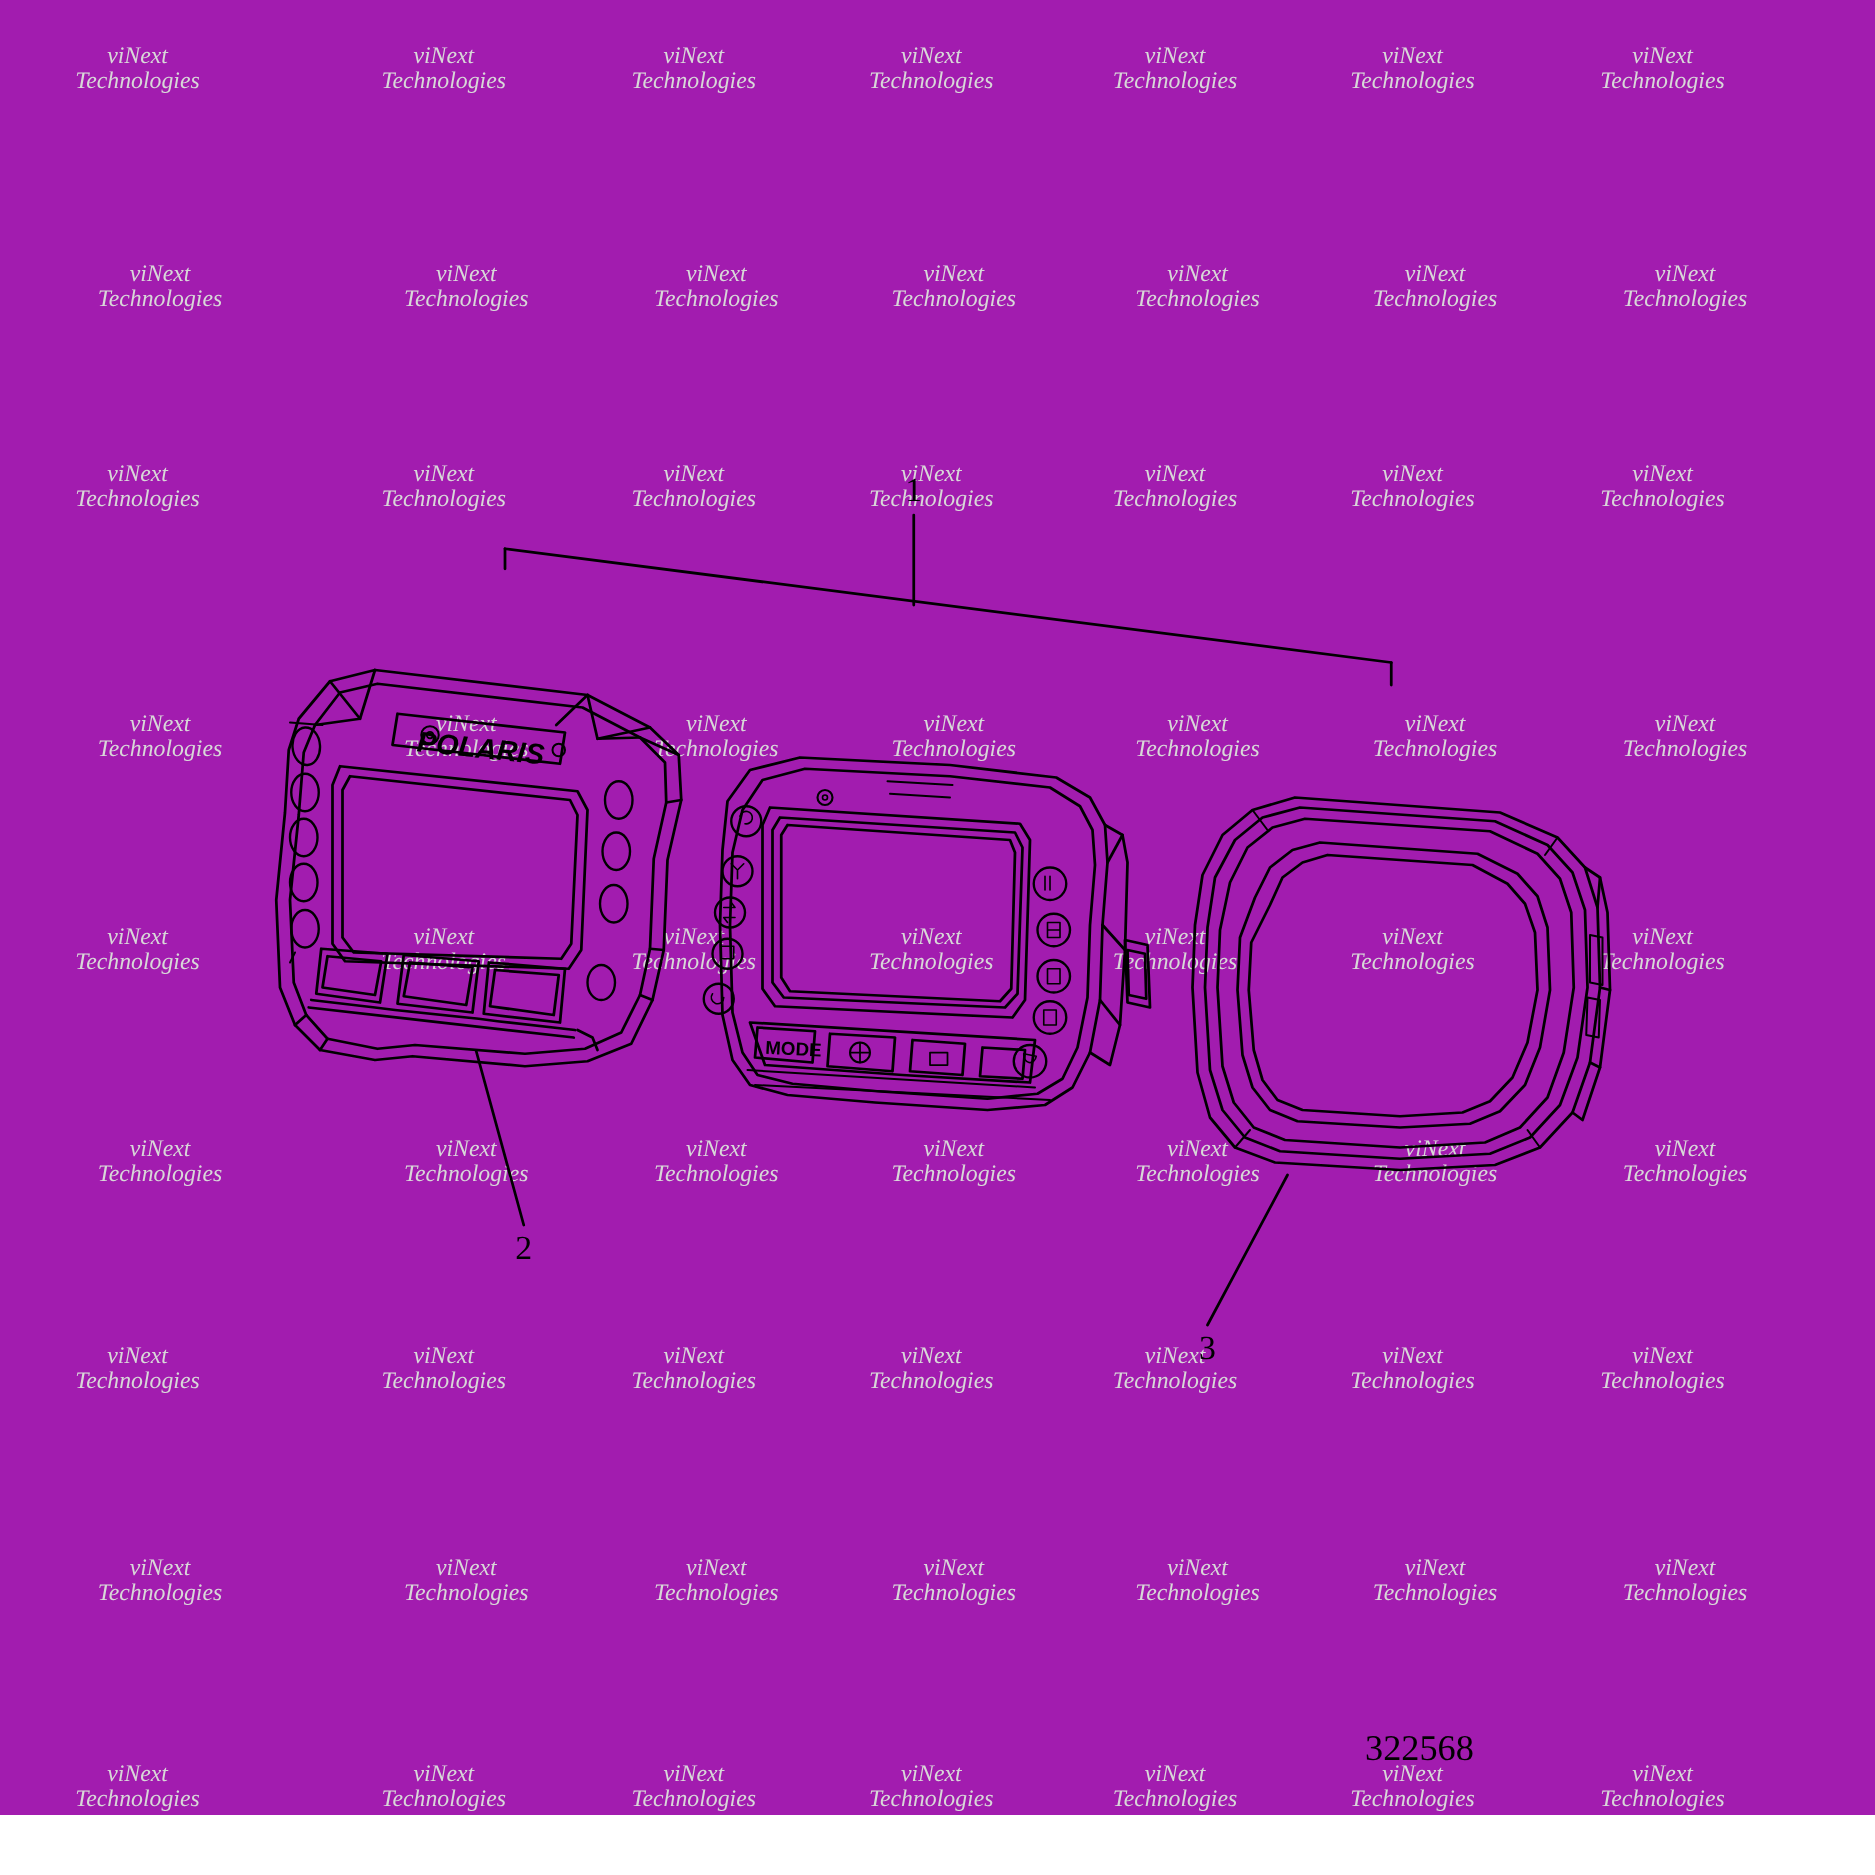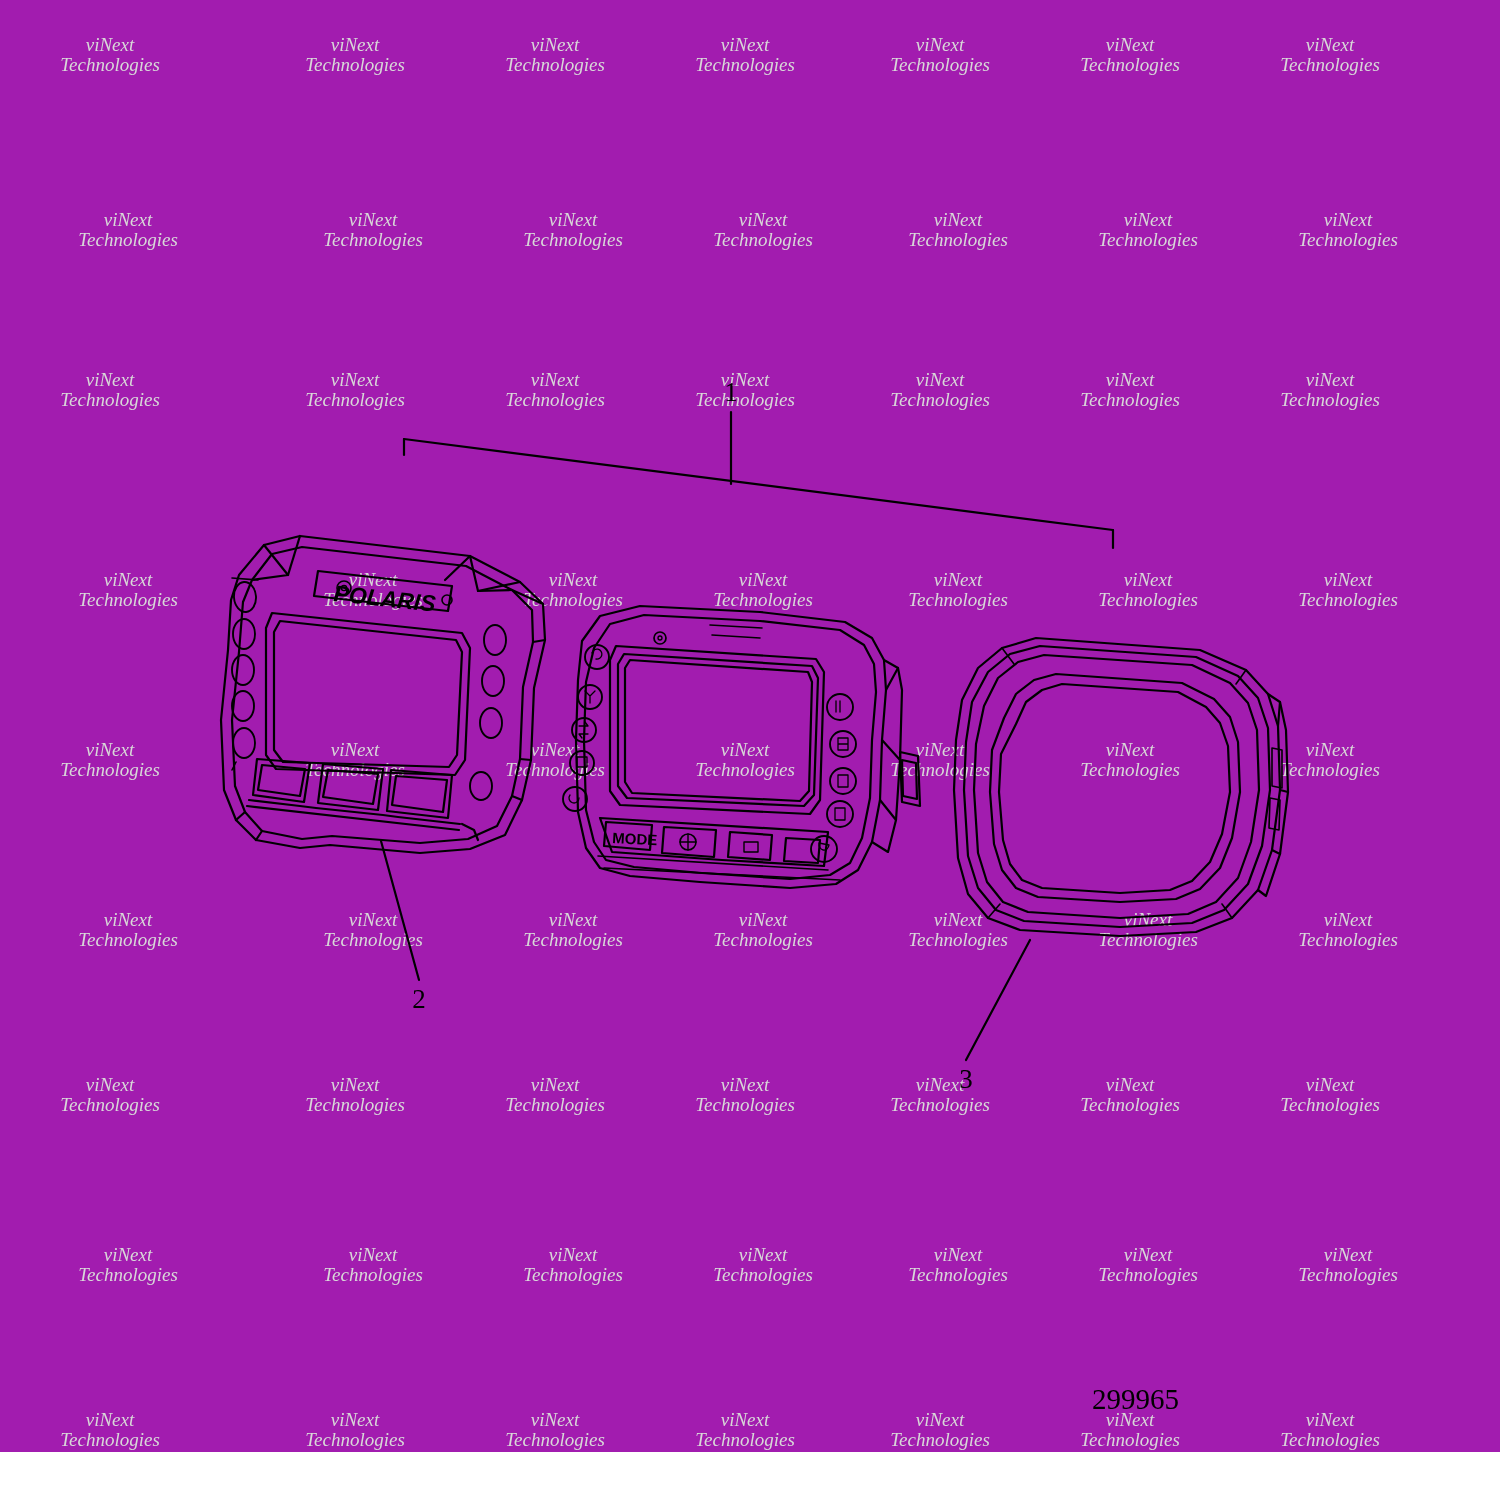--- a/index.html
+++ b/index.html
@@ -534,15 +534,15 @@
         <path d="M988 918 L1000 904" stroke-width="1.6"></path>
       </g>
 
     </g>
   </svg>
 
   <div class="callout" style="left:731px; top:392px;">1</div>
   <div class="callout" style="left:419px; top:999px;">2</div>
   <div class="callout" style="left:966px; top:1079px;">3</div>
 
-  <div id="partnumber" class="footer-text">299965</div>
+  <div id="partnumber" class="footer-text">322568</div>
 
 </div>
 
 </body></html>

